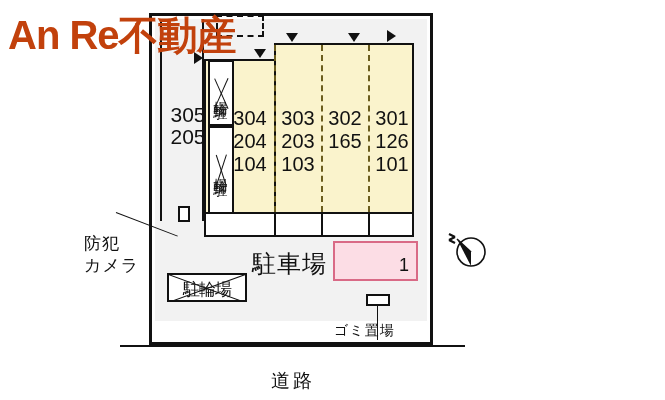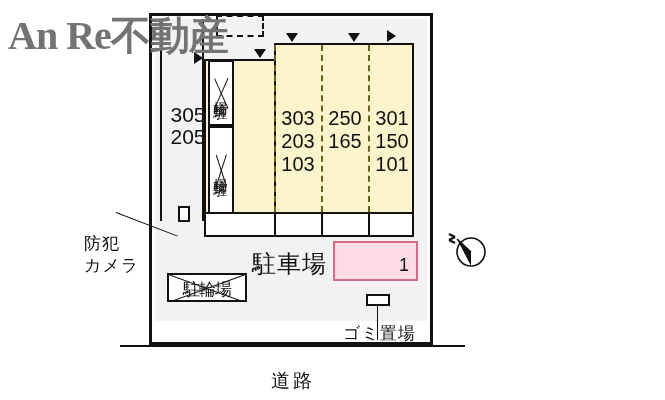--- a/index.html
+++ b/index.html
@@ -8,26 +8,26 @@
     background: #ffffff;
     font-family: "Liberation Sans", "DejaVu Sans", sans-serif;
     overflow: hidden;
   }
   #root { position: relative; width: 665px; height: 400px; background:#fff; }
 
   
   .watermark {
     position: absolute; left: 8px; top: 8px;
     font-size: 40px; font-weight: bold;
-    color: #737373;
+    color: #c2410c;
     letter-spacing: -1px;
     white-space: nowrap;
     z-index: 40;
     pointer-events: none;
-    font-family: Liberation Serif, serif;
+    font-family: Liberation Sans, sans-serif;
   }
 
   
   .site-frame {
     position: absolute;
     left: 149px; top: 13px;
     width: 284px; height: 332px;
     border: 3px solid #111;
     background: #ffffff;
     z-index: 5;
@@ -264,22 +264,22 @@
   }
   .gomi-lead {
     position: absolute;
     left: 377px; top: 306px;
     width: 0; height: 34px;
     border-left: 1.6px solid #111;
     z-index: 16;
   }
   .gomi-label {
     position: absolute;
-    left: 343px; top: 322px;
-    font-size: 17px;
+    left: 334px; top: 322px;
+    font-size: 14px;
     color: #111;
     z-index: 16;
     white-space: nowrap;
     letter-spacing: 1px;
   }
 
   
   .compass {
     position: absolute;
     left: 446px; top: 228px;
@@ -340,32 +340,37 @@
     <div class="bike-v" style="top:107px; height:88px;">
       <div class="vtxt">駐輪場</div>
       <div class="x1" style="transform:rotate(72deg);"></div>
       <div class="x2" style="transform:rotate(-72deg);"></div>
     </div>
 
     <div class="unit-dash" style="left:114px; top:26px; height:167px;"></div>
     <div class="unit-dash" style="left:161px; top:26px; height:167px;"></div>
     <div class="unit-dash" style="left:208px; top:26px; height:167px;"></div>
 
+    <div class="unit-col" style="left:66px;">
+      <div>304</div>
+      <div>204</div>
+      <div>104</div>
+    </div>
     <div class="unit-col" style="left:114px;">
       <div>303</div>
       <div>203</div>
       <div>103</div>
     </div>
     <div class="unit-col" style="left:161px;">
-      <div>250</div>
+      <div>302</div>
       <div>165</div>
     </div>
     <div class="unit-col" style="left:208px;">
       <div>301</div>
-      <div>150</div>
+      <div>126</div>
       <div>101</div>
     </div>
 
     <div class="balcony-row"></div>
     <div class="balcony-div" style="left:114px;"></div>
     <div class="balcony-div" style="left:161px;"></div>
     <div class="balcony-div" style="left:208px;"></div>
 
     <div class="tri-right" style="left:34px; top:33px;"></div>
     <div class="tri-down" style="left:94px; top:30px;"></div>

